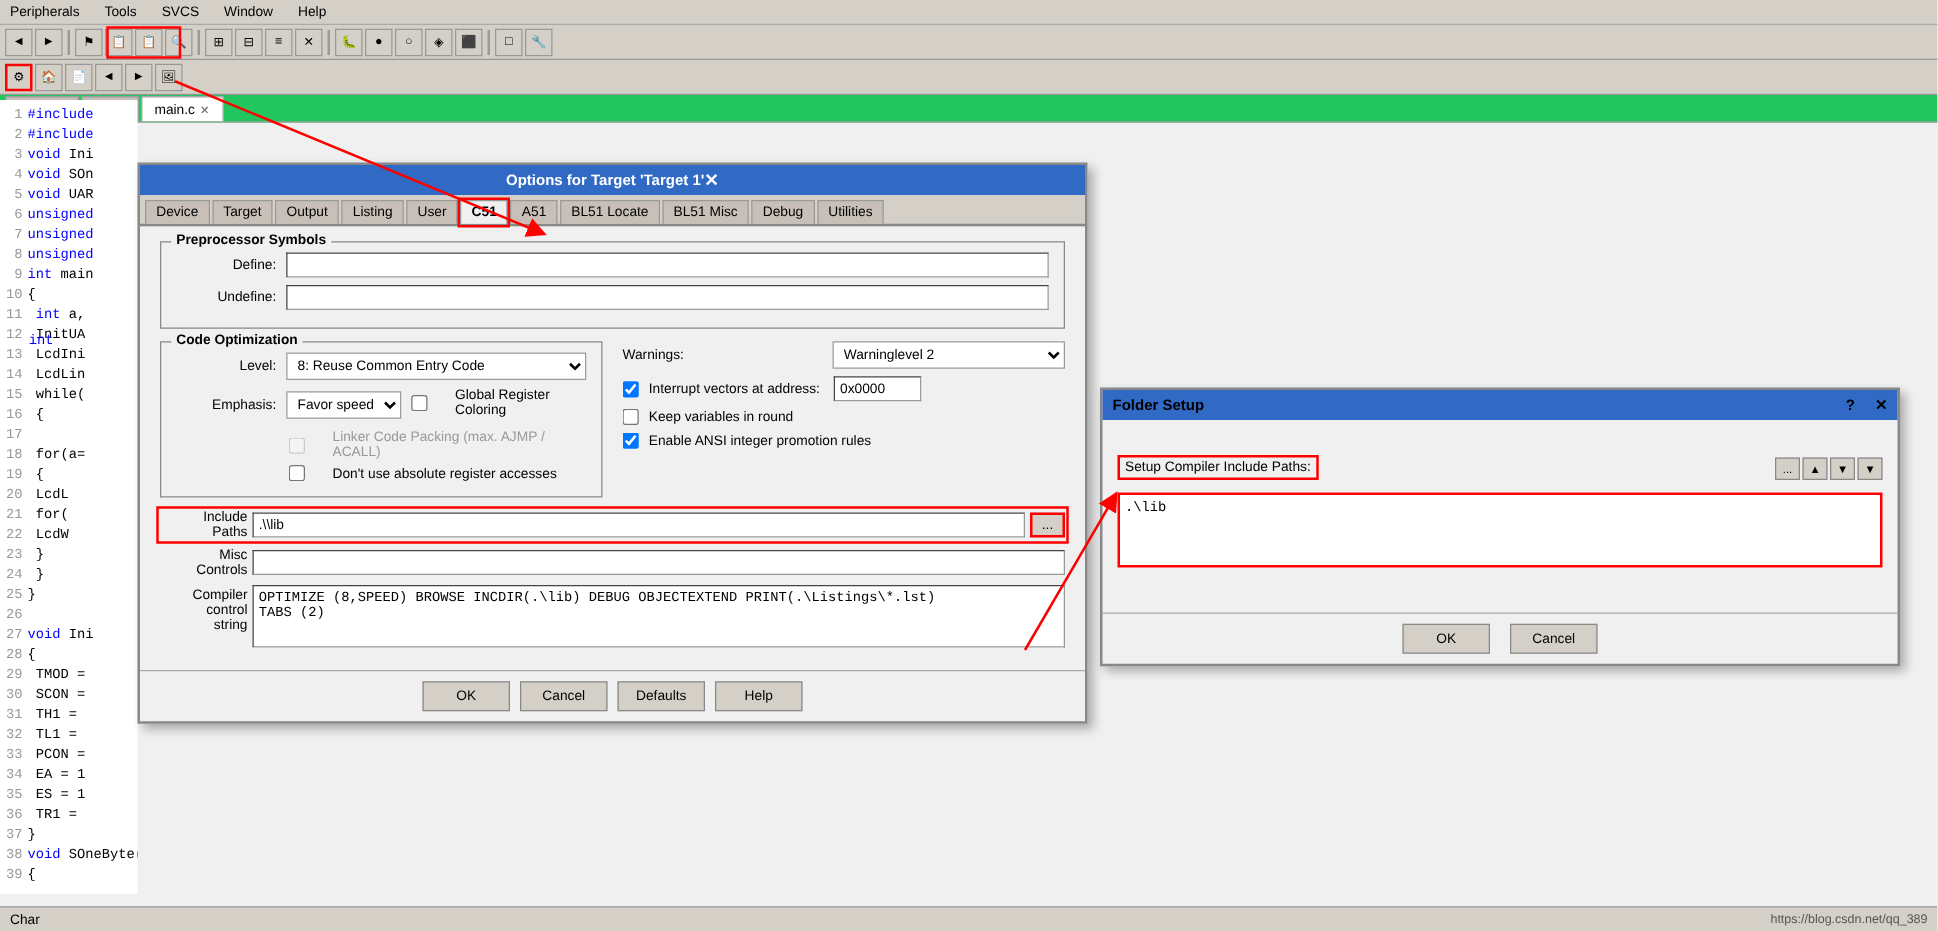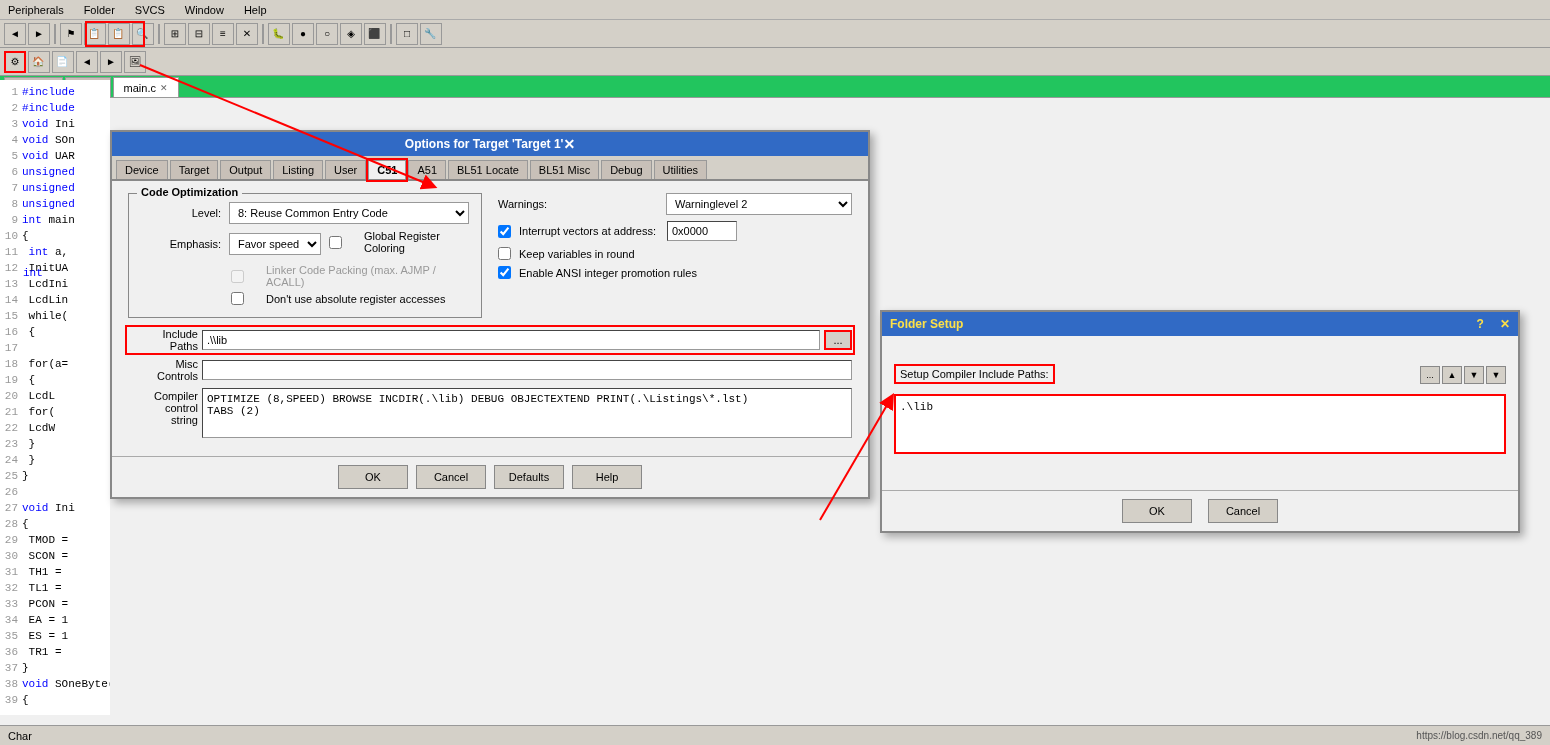--- a/index.html
+++ b/index.html
@@ -70,21 +70,21 @@
     .browse-btn { width: 28px; height: 20px; border: 1px solid #888; background: #d4d0c8; cursor: pointer; font-size: 11px; display: flex; align-items: center; justify-content: center; }
 
     .compiler-ctrl { width: 100%; height: 50px; border: 1px inset #999; background: white; font-size: 11px; padding: 4px; resize: none; font-family: 'Courier New', monospace; }
 
     
     .dialog-btns { display: flex; justify-content: center; gap: 8px; padding: 8px; border-top: 1px solid #aaa; }
     .dlg-btn { width: 70px; height: 24px; border: 1px solid #888; background: #d4d0c8; cursor: pointer; font-size: 11px; display: flex; align-items: center; justify-content: center; }
 
     
     .folder-dialog { position: absolute; top: 310px; left: 880px; width: 640px; background: #f0f0f0; border: 2px solid #888; box-shadow: 4px 4px 8px rgba(0,0,0,0.3); z-index: 300; }
-    .folder-title { height: 24px; background: #316ac5; color: #fde047; display: flex; align-items: center; padding: 0 8px; font-size: 12px; font-weight: bold; justify-content: space-between; }
+    .folder-title { height: 24px; background: #316ac5; color: #000000; display: flex; align-items: center; padding: 0 8px; font-size: 12px; font-weight: bold; justify-content: space-between; }
 
     .folder-body { padding: 28px 12px; }
     .folder-label { font-size: 11px; margin-bottom: 6px; }
     .folder-toolbar { display: flex; align-items: center; gap: 2px; margin-bottom: 4px; }
     .folder-list { width: 100%; height: 60px; border: 2px solid red; background: white; padding: 4px; font-size: 11px; }
     .folder-path { font-family: 'Courier New', monospace; }
 
     .ftb-btn { width: 20px; height: 18px; border: 1px solid #888; background: #d4d0c8; cursor: pointer; font-size: 9px; display: flex; align-items: center; justify-content: center; }
 
     .folder-btns { display: flex; justify-content: center; gap: 16px; padding: 8px; border-top: 1px solid #aaa; margin-top: 8px; }
@@ -96,21 +96,21 @@
     
     .line-num { color: #999; display: inline-block; min-width: 14px; text-align: right; margin-right: 4px; }
   </style>
 </head>
 <body>
 
 <div class="ide-bg">
 
   <div class="toolbar-menu">
     <span class="menu-item">Peripherals</span>
-    <span class="menu-item">Folder</span>
+    <span class="menu-item">Tools</span>
     <span class="menu-item">SVCS</span>
     <span class="menu-item">Window</span>
     <span class="menu-item">Help</span>
   </div>
 
   <div class="toolbar" style="position:relative;">
     <button class="tb-btn">◄</button>
     <button class="tb-btn">►</button>
     <div class="tb-sep"></div>
     <button class="tb-btn">⚑</button>
@@ -220,20 +220,31 @@
       </div>
       <div class="dtab">A51</div>
       <div class="dtab">BL51 Locate</div>
       <div class="dtab">BL51 Misc</div>
       <div class="dtab">Debug</div>
       <div class="dtab">Utilities</div>
     </div>
 
     <div class="dialog-body">
 
+      <div class="section-box">
+        <div class="section-label">Preprocessor Symbols</div>
+        <div class="form-row">
+          <span class="form-label">Define:</span>
+          <input class="form-input" type="text" value="" style="">
+        </div>
+        <div class="form-row">
+          <span class="form-label">Undefine:</span>
+          <input class="form-input" type="text" value="" style="">
+        </div>
+      </div>
 
       <div class="two-col">
         <div class="col-left">
           <div class="section-box">
             <div class="section-label">Code Optimization</div>
             <div class="form-row">
               <span class="form-label">Level:</span>
               <select class="select-box" style="flex:1; min-width:200px;">
                 <option>8: Reuse Common Entry Code</option>
               </select>

